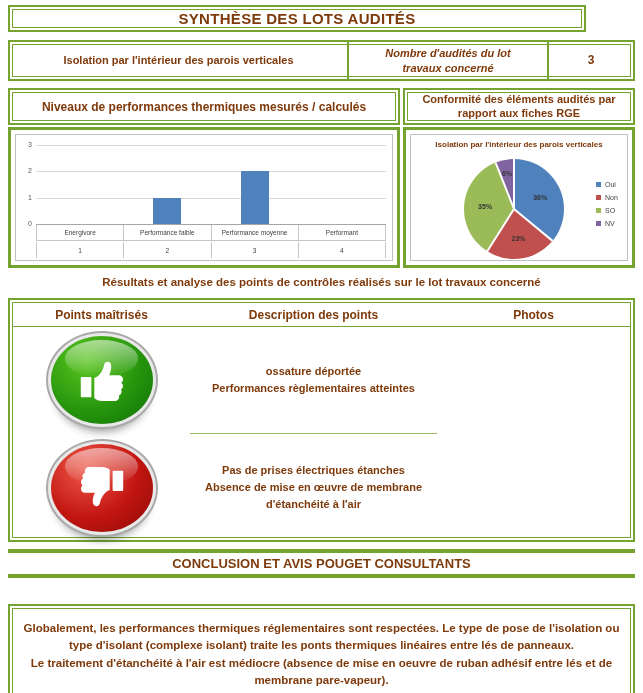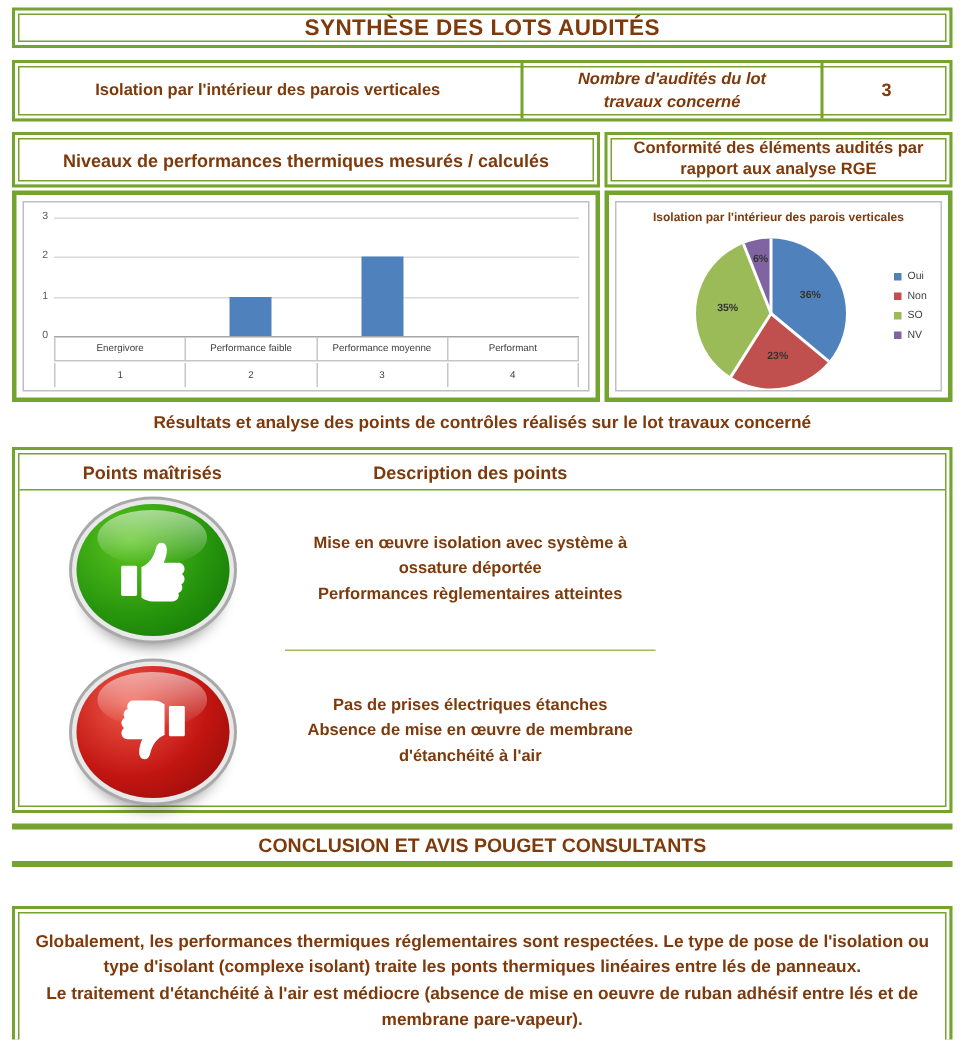--- a/index.html
+++ b/index.html
@@ -15,21 +15,21 @@
   }
   .dbox{
     position:absolute;border:2px solid var(--green);
     box-shadow:inset 0 0 0 2px #fff, inset 0 0 0 3px var(--green);
     background:#fff;box-sizing:border-box;
   }
   .cbox{position:absolute;border:3px solid var(--green);background:#fff;box-sizing:border-box;}
   .center-flex{display:flex;align-items:center;justify-content:center;text-align:center;}
 
   
-  #title-box{left:8px;top:5px;width:627px;height:27px;}
+  #title-box{left:8px;top:5px;width:578px;height:27px;}
   #title-box .t{font-size:15px;font-weight:bold;letter-spacing:.3px;width:100%;height:100%;}
 
   
   #lot-row{left:8px;top:40px;width:627px;height:41px;display:flex;}
   .lot-cell{height:100%;box-sizing:border-box;font-size:11px;font-weight:bold;line-height:1.3;}
   .lot-cell.c1{width:337px;}
   .lot-cell.c2{width:202px;border-left:2px solid var(--green);border-right:2px solid var(--green);font-style:italic;}
   .lot-cell.c3{flex:1;font-size:12px;}
 
   
@@ -113,21 +113,21 @@
       <div>travaux concerné</div>
     </div>
   </div>
   <div class="lot-cell c3 center-flex">3</div>
 </div>
 
 <div id="bar-title-box" class="dbox">
   <div class="t center-flex">Niveaux de performances thermiques mesurés / calculés</div>
 </div>
 <div id="pie-title-box" class="dbox">
-  <div class="t center-flex">Conformité des éléments audités par rapport aux analyse RGE</div>
+  <div class="t center-flex">Conformité des éléments audités par rapport aux fiches RGE</div>
 </div>
 
 <div id="bar-chart-box" class="cbox">
   <div id="bar-chart">
       <div class="ytick" style="left: 2px; top: 85px;">0</div>
       <div class="gridline" style="left: 20px; width: 350px; top: 62.6667px;"></div>
       <div class="ytick" style="left: 2px; top: 58.6667px;">1</div>
       <div class="gridline" style="left: 20px; width: 350px; top: 36.3333px;"></div>
       <div class="ytick" style="left: 2px; top: 32.3333px;">2</div>
       <div class="gridline" style="left: 20px; width: 350px; top: 10px;"></div>
@@ -183,33 +183,33 @@
       </div>
     </div>
 </div>
 
 <div id="results-heading">Résultats et analyse des points de contrôles réalisés sur le lot travaux concerné</div>
 
 <div id="results-table" class="dbox">
   <div id="results-header">
     <div class="col-h h1">Points maîtrisés</div>
     <div class="col-h h2">Description des points</div>
+    <div class="col-h h3">Photos</div>
   </div>
 
   <div id="res-row-0" class="res-row">
     <div class="res-icon-cell">
       <div class="thumb green">
         <svg viewBox="0 0 56 56" aria-hidden="true">
           <rect x="6" y="25" width="11" height="21" rx="1" fill="#fff"></rect>
           <path fill="#fff" d="M20 45 V26 c5-1.8 8.6-6.8 10-13 .5-2.4 1.8-3.8 3.8-3.8 2.3 0 3.8 1.9 3.8 5 0 2.7-.8 5.8-2.2 8.8 h10.1 c2.4 0 4.3 1.9 4.3 4.3 0 1.4-.7 2.7-1.8 3.5 1.1 .8 1.8 2 1.8 3.4 0 1.6-.9 3-2.2 3.7 .4 .6 .7 1.4 .7 2.2 0 1.8-1.2 3.3-2.8 3.8 .2 .5 .3 1 .3 1.6 0 2.3-1.9 4.2-4.2 4.2 H28 c-3.2 0-5.9-1-8-2.7z"></path>
         </svg>
       </div>
     </div>
     <div class="res-desc-cell">
-        <div>Mise en œuvre isolation avec système à</div>
         <div>ossature déportée</div>
         <div>Performances règlementaires atteintes</div>
       </div>
     <div class="res-photo-cell"></div>
   </div>
 
   <div id="res-row-1" class="res-row">
     <div class="res-icon-cell">
       <div class="thumb red">
         <svg viewBox="0 0 56 56" aria-hidden="true">

